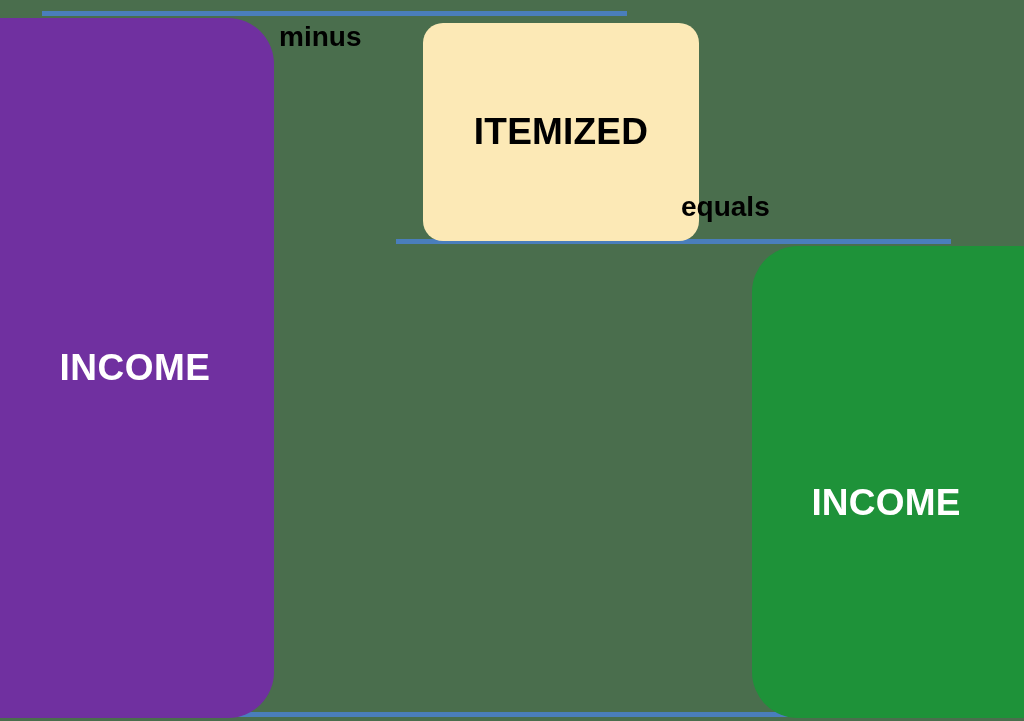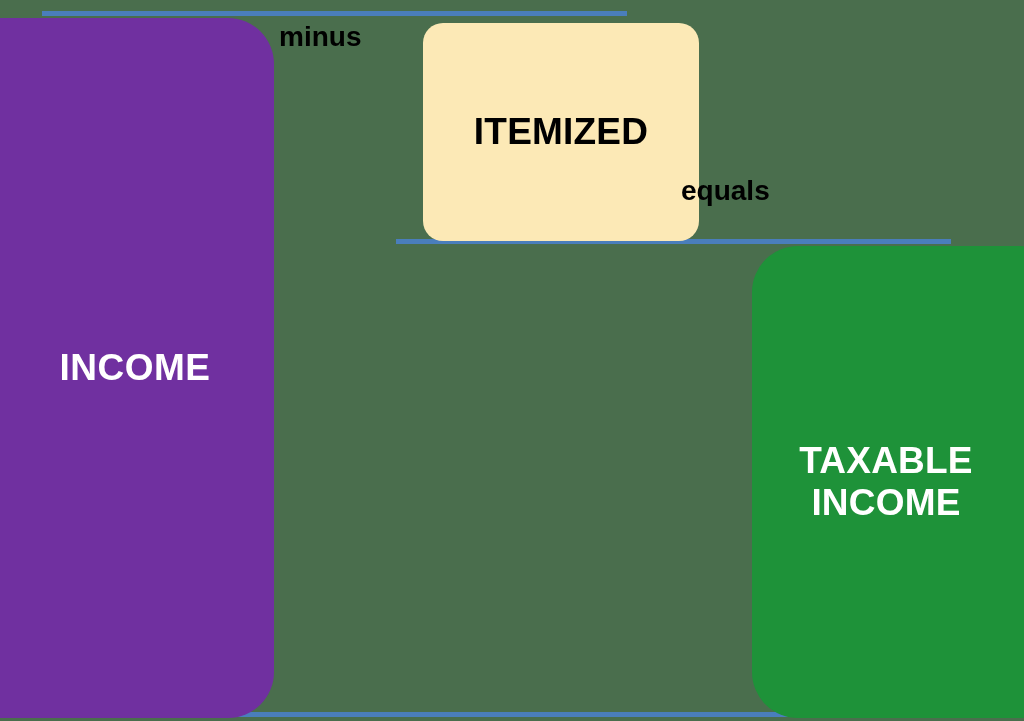--- a/index.html
+++ b/index.html
@@ -86,21 +86,21 @@
 
   
   .operator {
     position: absolute;
     color: #000000;
     font-weight: bold;
     font-size: 28px;
     white-space: nowrap;
   }
   #label-minus  { left: 279px; top: 21px; }
-  #label-equals { left: 681px; top: 175px; }
+  #label-equals { left: 681px; top: 191px; }
 </style>
 </head>
 <body>
 
 <div id="stage">
 
   <div class="rule" id="rule-top"></div>
 
   <div class="rule" id="rule-middle"></div>
 
@@ -115,18 +115,18 @@
   <div class="box" id="box-deductions">
     <span class="box-label">
       <span>ITEMIZED</span><br>
     </span>
   </div>
 
   <div class="operator" id="label-equals">equals</div>
 
   <div class="box" id="box-taxable">
     <span class="box-label">
-      <span>TAXABLE</span><br>
+      <br>
       <span>INCOME</span>
     </span>
   </div>
 
 </div>
 
 </body></html>

